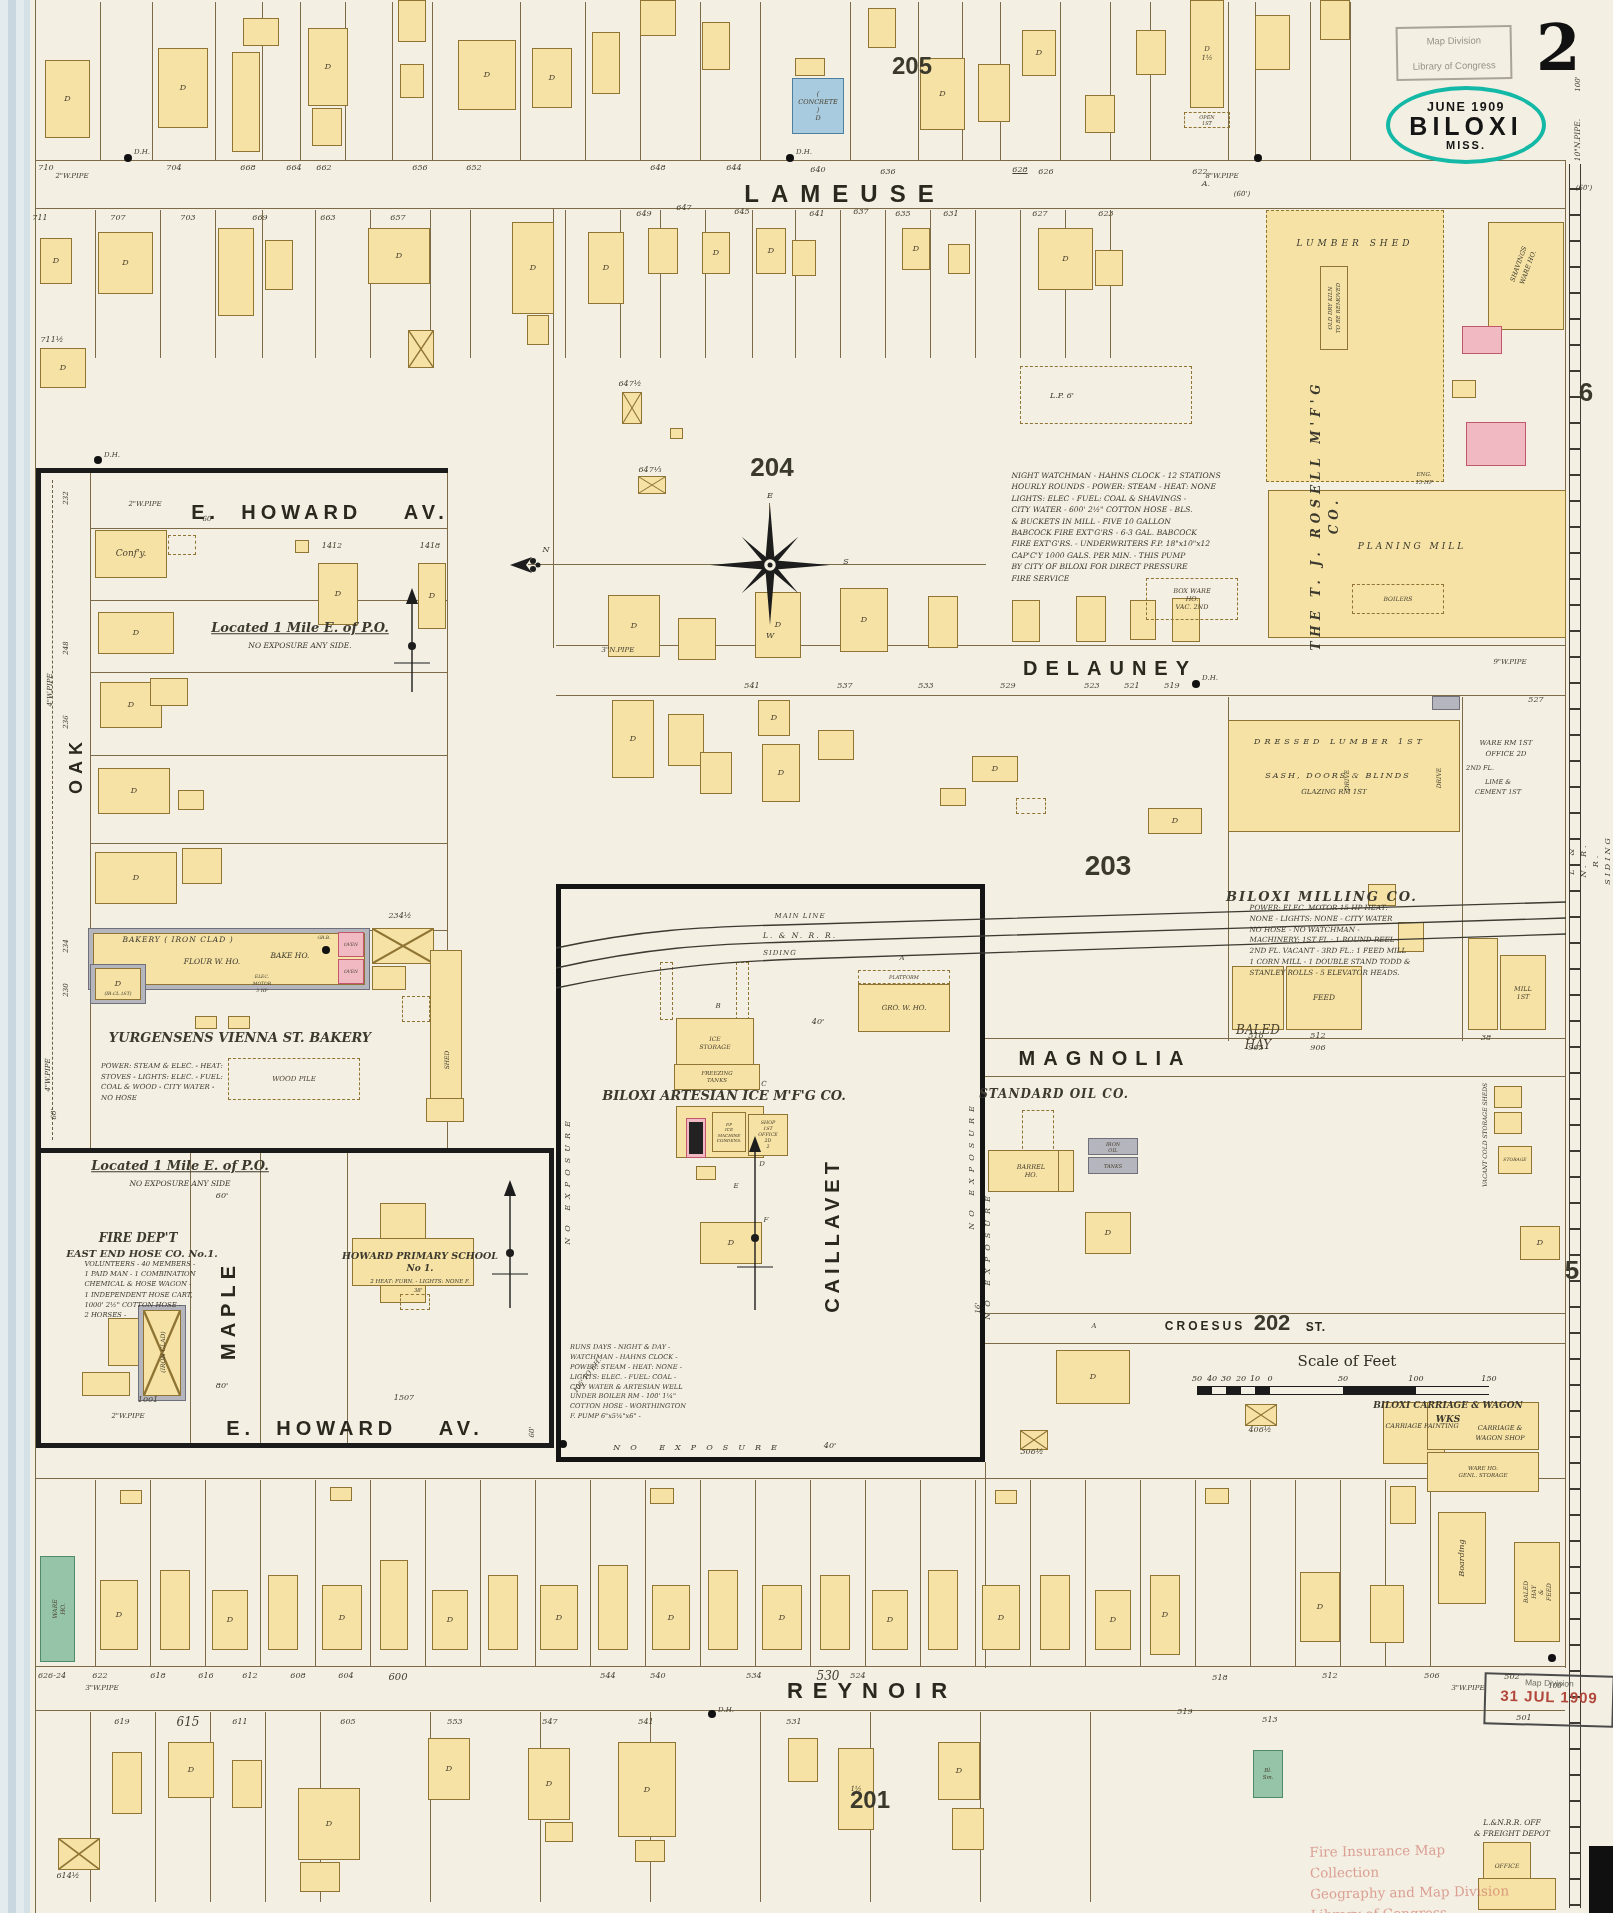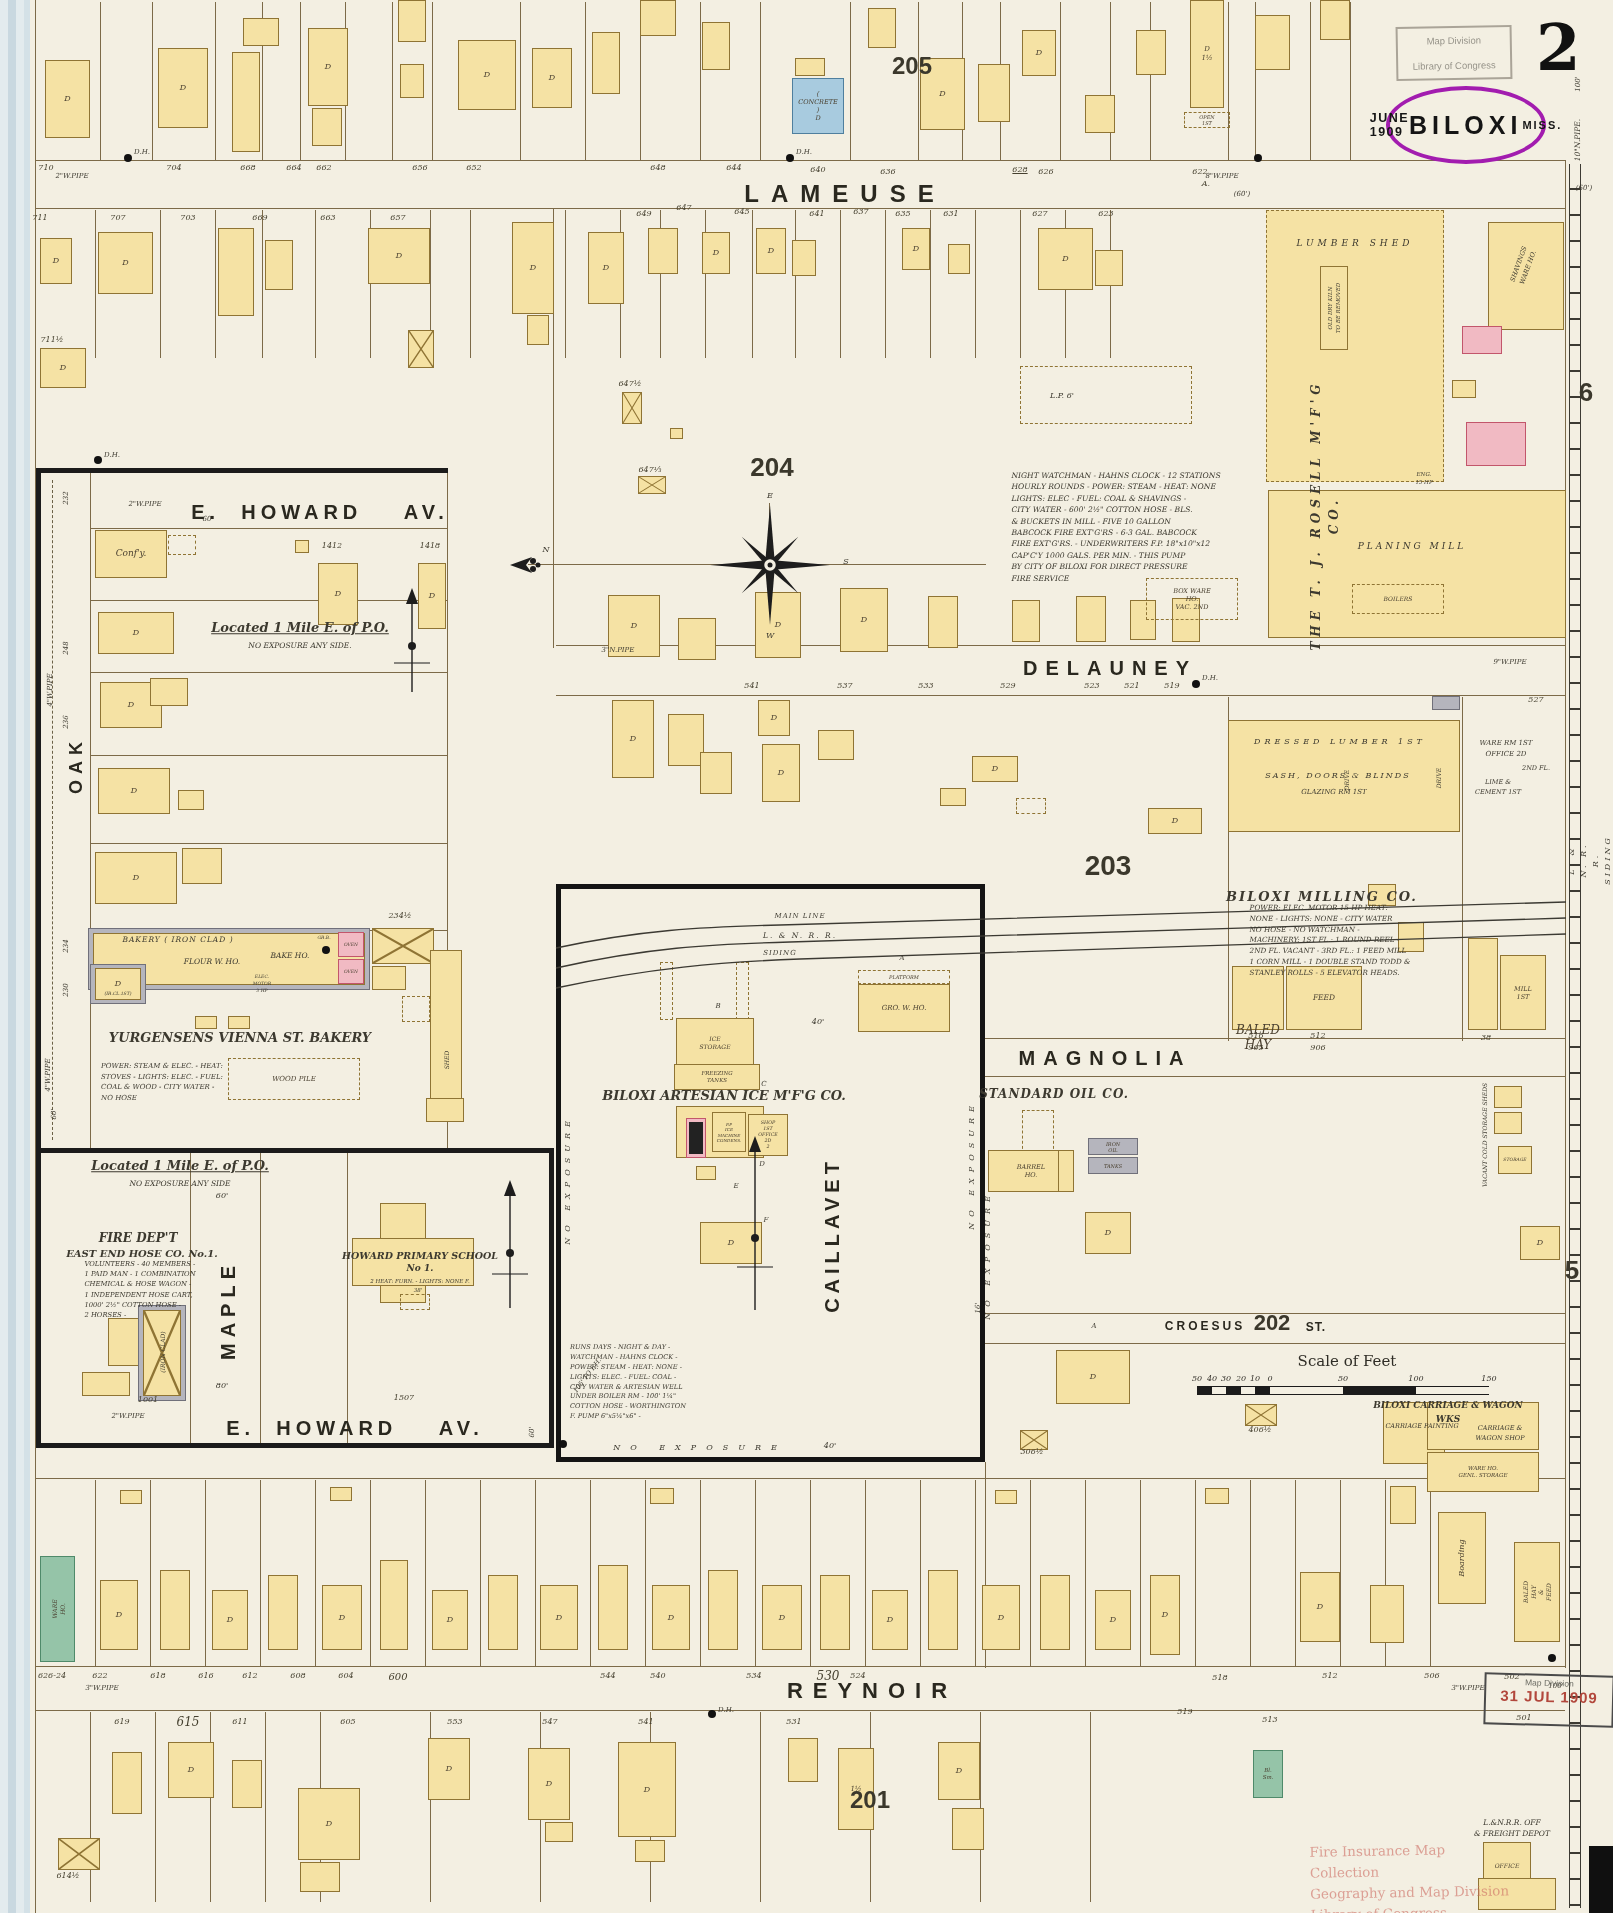--- a/index.html
+++ b/index.html
@@ -27,22 +27,22 @@
   .blocknum{font-family:"Liberation Sans",sans-serif;font-style:normal;font-weight:bold;color:#3b382c;}
   .hn{color:#45402f;white-space:nowrap;}
   .dot{position:absolute;width:8px;height:8px;border-radius:50%;background:#111;
        transform:translate(-50%,-50%);z-index:5;}
   .ovl{position:absolute;z-index:3;}
   .cailblock{position:absolute;left:556px;top:884px;width:429px;height:578px;
              border:5px solid #141414;box-sizing:border-box;z-index:3;}
   .rrtrack{position:absolute;left:1569px;top:164px;width:10px;height:1744px;z-index:2;
            border-left:1.5px solid #3c3a33;border-right:1.5px solid #3c3a33;
            background:repeating-linear-gradient(to bottom,transparent 0 24px,#3c3a33 24px 26px);}
-  .oval{position:absolute;left:1386px;top:86px;width:152px;height:70px;border:4px solid #a21caf;
-        border-radius:50%;z-index:7;display:flex;flex-direction:row;align-items:center;
+  .oval{position:absolute;left:1386px;top:86px;width:152px;height:70px;border:4px solid #14b8a6;
+        border-radius:50%;z-index:7;display:flex;flex-direction:column;align-items:center;
         justify-content:center;background:#f3efe2;font-family:"Liberation Sans",sans-serif;color:#151515;}
   .oval .t1{font-size:12.5px;font-weight:bold;letter-spacing:1.5px;}
   .oval .t2{font-size:25px;font-weight:bold;letter-spacing:5px;line-height:1;}
   .oval .t3{font-size:11px;font-weight:bold;letter-spacing:2px;}
   .stampbox{position:absolute;left:1396px;top:26px;width:112px;height:50px;border:2px solid #aaa498;
             color:#97948a;font-family:"Liberation Sans",sans-serif;font-size:9.5px;text-align:center;
             display:flex;flex-direction:column;justify-content:space-around;transform:rotate(-1deg);z-index:7;}
   .bignum{position:absolute;left:1536px;top:10px;font-family:"DejaVu Serif",serif;font-weight:bold;
           font-size:64px;color:#111;z-index:7;}
   .accbox{position:absolute;left:1484px;top:1674px;width:126px;height:48px;border:2.5px solid #4a4a4a;
@@ -761,21 +761,21 @@
 2ND FL. VACANT - 3RD FL.: 1 FEED MILL
 1 CORN MILL - 1 DOUBLE STAND TODD &amp;
 STANLEY ROLLS - 5 ELEVATOR HEADS.</div>
     <div class="txt" style="left: 1340px; top: 742px; font-size: 8px; transform: translate(-50%, -50%); letter-spacing: 4px;">DRESSED LUMBER 1ST</div>
     <div class="txt" style="left: 1338px; top: 776px; font-size: 8px; transform: translate(-50%, -50%); letter-spacing: 2px;">SASH, DOORS &amp; BLINDS</div>
     <div class="txt" style="left: 1334px; top: 792px; font-size: 7px; transform: translate(-50%, -50%);">GLAZING RM 1ST</div>
     <div class="txt" style="left: 1346px; top: 780px; font-size: 6px; transform: translate(-50%, -50%) rotate(-90deg);">DRIVE</div>
     <div class="txt" style="left: 1438px; top: 778px; font-size: 6px; transform: translate(-50%, -50%) rotate(-90deg);">DRIVE</div>
     <div class="txt" style="left: 1506px; top: 748px; font-size: 7px; transform: translate(-50%, -50%);">WARE RM 1ST
 OFFICE 2D</div>
-    <div class="txt" style="left: 1536px; top: 769px; font-size: 6.5px; transform: translate(-50%, -50%);">2ND FL.</div>
+    <div class="txt" style="left: 1480px; top: 769px; font-size: 6.5px; transform: translate(-50%, -50%);">2ND FL.</div>
     <div class="txt" style="left: 1498px; top: 788px; font-size: 6.5px; transform: translate(-50%, -50%);">LIME &amp;
 CEMENT 1ST</div>
     <div class="txt" style="left: 1484px; top: 1135px; font-size: 6px; transform: translate(-50%, -50%) rotate(-90deg);">VACANT COLD STORAGE SHEDS</div>
     <div class="txt" style="left: 1448px; top: 1412px; font-size: 9px; transform: translate(-50%, -50%); font-weight: bold;">BILOXI CARRIAGE &amp; WAGON WKS</div>
     <div class="txt" style="left: 1422px; top: 1427px; font-size: 6.5px; transform: translate(-50%, -50%);">CARRIAGE PAINTING</div>
     <div class="txt" style="left: 1500px; top: 1434px; font-size: 6.5px; transform: translate(-50%, -50%);">CARRIAGE &amp;
 WAGON SHOP</div>
     <div class="txt" style="left: 1512px; top: 1828px; font-size: 7.5px; transform: translate(-50%, -50%);">L.&amp;N.R.R. OFF
 &amp; FREIGHT DEPOT</div>
     <div class="txt" style="left: 112px; top: 455px; font-size: 7px; transform: translate(-50%, -50%);">D.H.</div>

